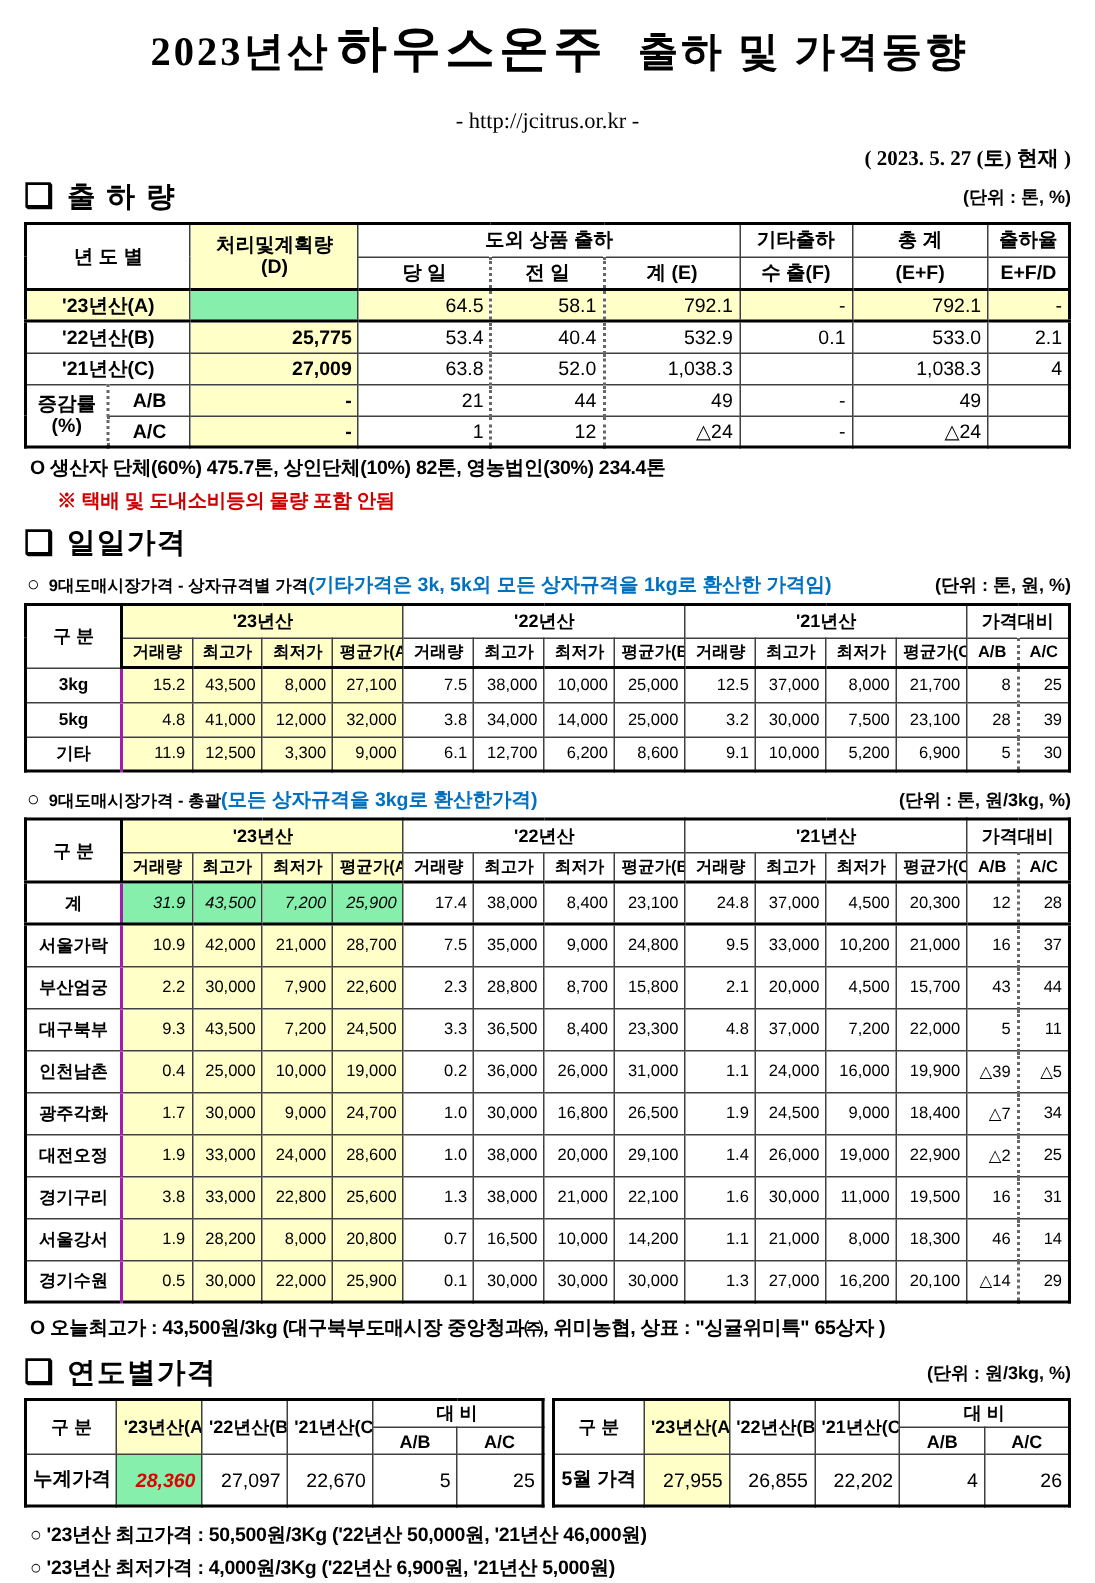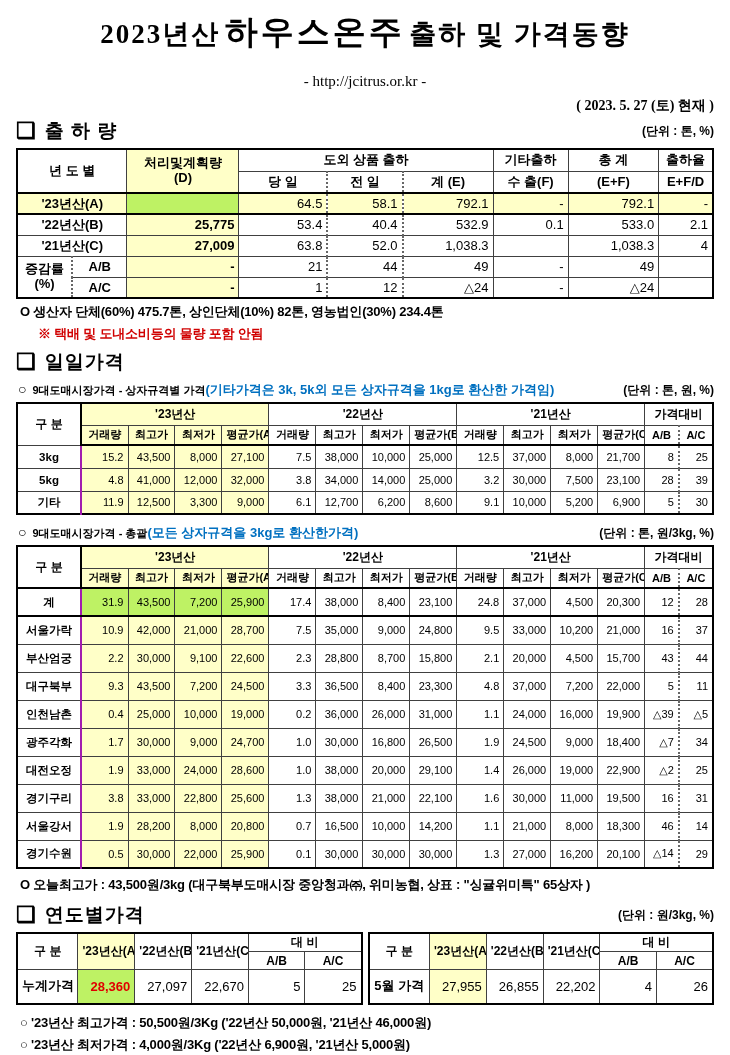--- a/index.html
+++ b/index.html
@@ -2,21 +2,21 @@
 <html><head>
 <meta charset="utf-8">
 <style>
   * { box-sizing: border-box; margin: 0; padding: 0; }
   html,body { width: 730px; height: 1055px; background: #fff; color: #000;
     font-family: "Liberation Sans", sans-serif; overflow: hidden; }
   .page { padding: 6px 16px 0 16px; }
 
   
   .title-row { text-align: center; margin-top: 4px; white-space: nowrap; }
-  .t-prefix, .t-suffix { font-family: "Liberation Serif", serif; font-weight: bold; font-size: 27px; letter-spacing: 2px; }
+  .t-prefix, .t-suffix { font-family: "Liberation Serif", serif; font-weight: bold; font-size: 27px; letter-spacing: 2px; margin-left: 16px; }
   .t-product { font-size: 33px; font-weight: 900; letter-spacing: 3px; font-family: "Liberation Sans", sans-serif; }
   .subtitle { text-align: center; font-family: "Liberation Serif", serif; font-size: 15px; margin-top: 18px; }
   .date-note { text-align: right; font-family: "Liberation Serif", serif; font-weight: bold; font-size: 14px; margin-top: 7px; }
 
   
   .section-head { display: flex; align-items: center; margin-top: 3px; }
   .sq-icon { font-size: 22px; font-weight: bold; line-height: 1; margin-right: 9px; }
   .section-title { font-size: 19px; font-weight: 900; letter-spacing: 1px; }
   .unit { margin-left: auto; font-size: 12px; font-weight: bold; white-space: nowrap; }
 
@@ -25,21 +25,21 @@
   .sub-title { font-size: 11px; font-weight: 900; }
   .sub-note { font-size: 13px; font-weight: 900; color: #0070C0; }
 
   
   table { border-collapse: collapse; width: 100%; table-layout: fixed; border: 2px solid #000; }
   td { border: 1px solid #404040; padding: 0 4px; white-space: nowrap; overflow: hidden; }
   thead td { text-align: center; font-weight: bold; }
   .lbl { text-align: center; font-weight: bold; }
   .num { text-align: right; }
   .ycell { background: #FFFFC8; }
-  .bcell { background: #bef264; }
+  .bcell { background: #86efac; font-style: italic; }
   .dotl { border-left: 2px dotted #666; }
   .dotr { border-right: 2px dotted #666; }
   .red { color: #E00000; font-weight: bold; }
 
   #t1 { margin-top: 4px; font-size: 13px; }
   #t1 td { height: 21px; }
   #t1 thead td { height: 22px; }
   #t1 .two-line div { line-height: 1.15; }
   #t1 tbody td.plan { font-weight: bold; }
   .row-hl td { border-top: 2px solid #000; border-bottom: 2px solid #000; }
@@ -372,21 +372,21 @@
           <td class="num">33,000</td>
           <td class="num">10,200</td>
           <td class="num">21,000</td>
           <td class="num">16</td>
           <td class="num dotl">37</td>
         </tr>
         <tr>
           <td class="lbl">부산엄궁</td>
           <td class="num ycell">2.2</td>
           <td class="num ycell">30,000</td>
-          <td class="num ycell">9,100</td>
+          <td class="num ycell">7,900</td>
           <td class="num ycell">22,600</td>
           <td class="num">2.3</td>
           <td class="num">28,800</td>
           <td class="num">8,700</td>
           <td class="num">15,800</td>
           <td class="num">2.1</td>
           <td class="num">20,000</td>
           <td class="num">4,500</td>
           <td class="num">15,700</td>
           <td class="num">43</td>

